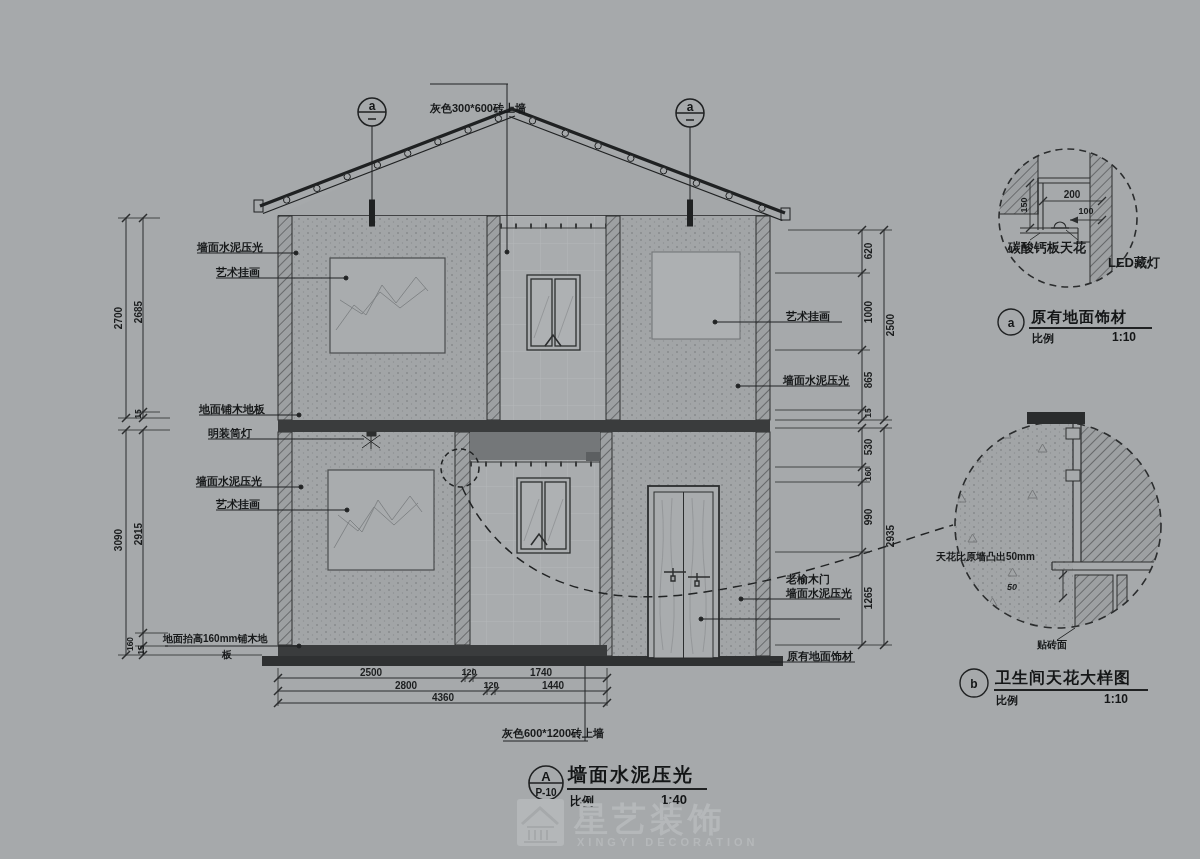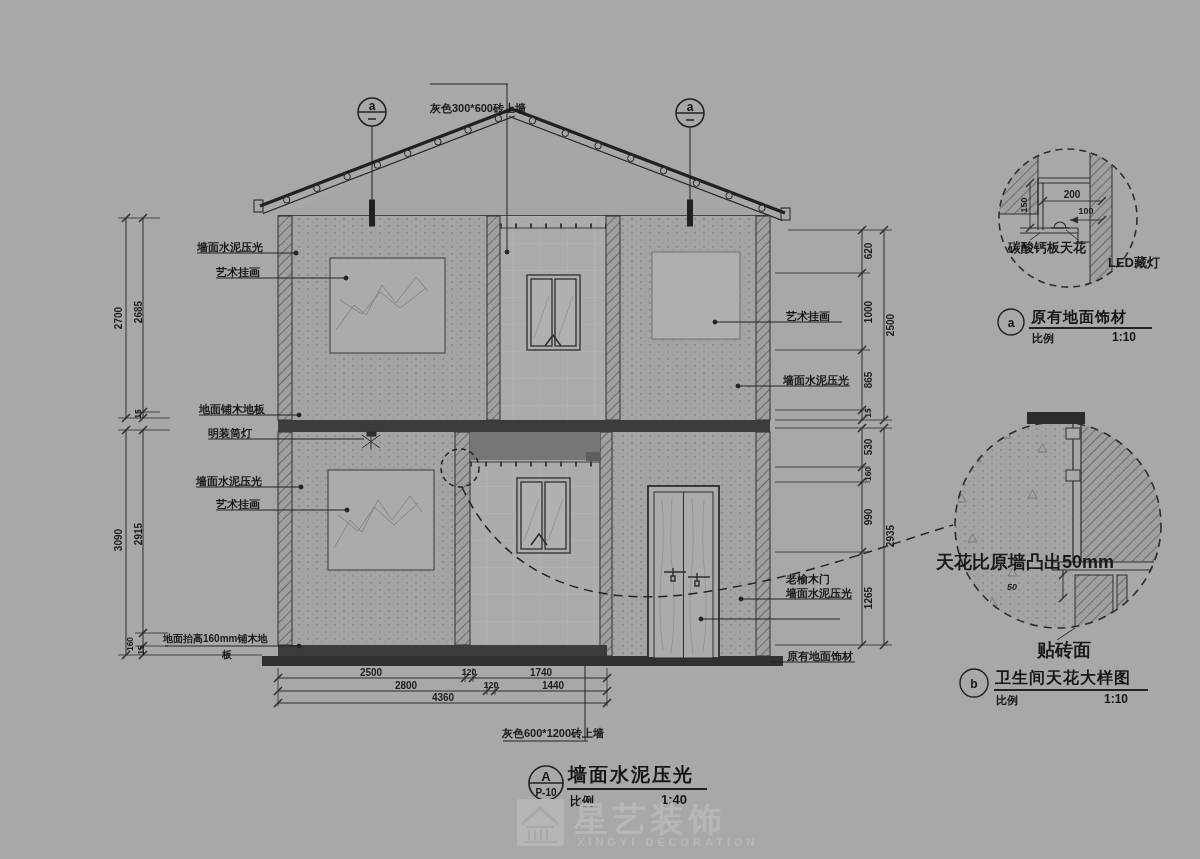--- a/index.html
+++ b/index.html
@@ -2,21 +2,21 @@
 <html><head>
 <meta charset="utf-8">
 <style>
   html,body{margin:0;padding:0;background:#8f9294;}
   .page{position:relative;width:1200px;height:859px;background:#a6a9ab;overflow:hidden;
         font-family:"Liberation Sans",sans-serif;color:#1a1c1d;}
   svg{position:absolute;left:0;top:0;}
   .lbl{position:absolute;font:700 11px "Liberation Sans",sans-serif;color:#17191a;white-space:nowrap;}
   .lbl.s9{font-size:13px;}
   .lbl.s10{font-size:10px;}
-  .lbl.s12{font-size:18px;}
+  .lbl.s12{font-size:10px;}
   .dim{position:absolute;font:700 10px "Liberation Sans",sans-serif;color:#1c1e1f;white-space:nowrap;
        transform:translate(-50%,-50%);}
   .dim.v{transform:translate(-50%,-50%) rotate(-90deg);}
   .dim.s8{font-size:8.5px;}
   .dim.s9{font-size:9px;}
   .mk{position:absolute;font:700 12px "Liberation Sans",sans-serif;color:#141617;
       transform:translate(-50%,-50%);}
   .ttl-big{position:absolute;font:700 19px "Liberation Sans",sans-serif;letter-spacing:2px;color:#141617;white-space:nowrap;}
   .ttl-a{position:absolute;font:700 15px "Liberation Sans",sans-serif;letter-spacing:1px;color:#141617;white-space:nowrap;}
   .ttl-b{position:absolute;font:700 16px "Liberation Sans",sans-serif;letter-spacing:1px;color:#141617;white-space:nowrap;text-align:right;}

